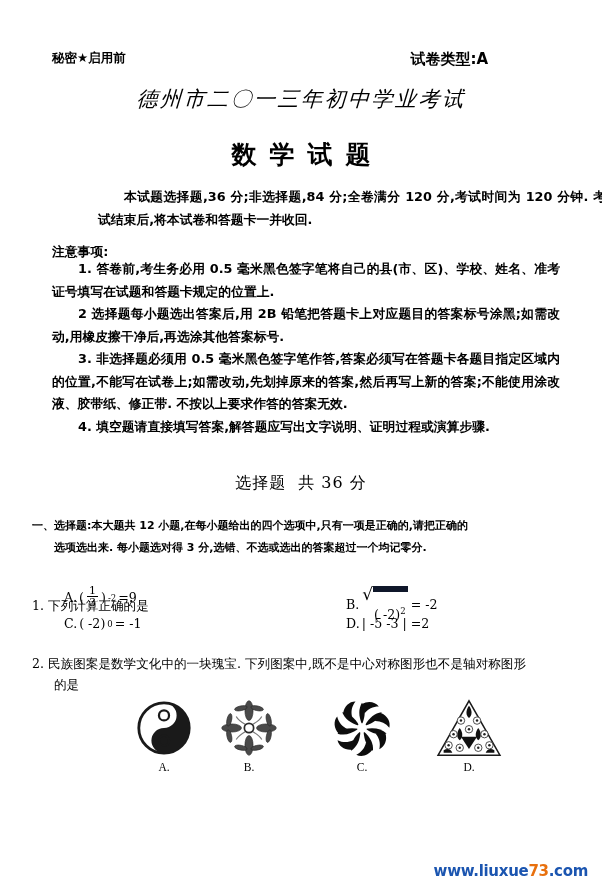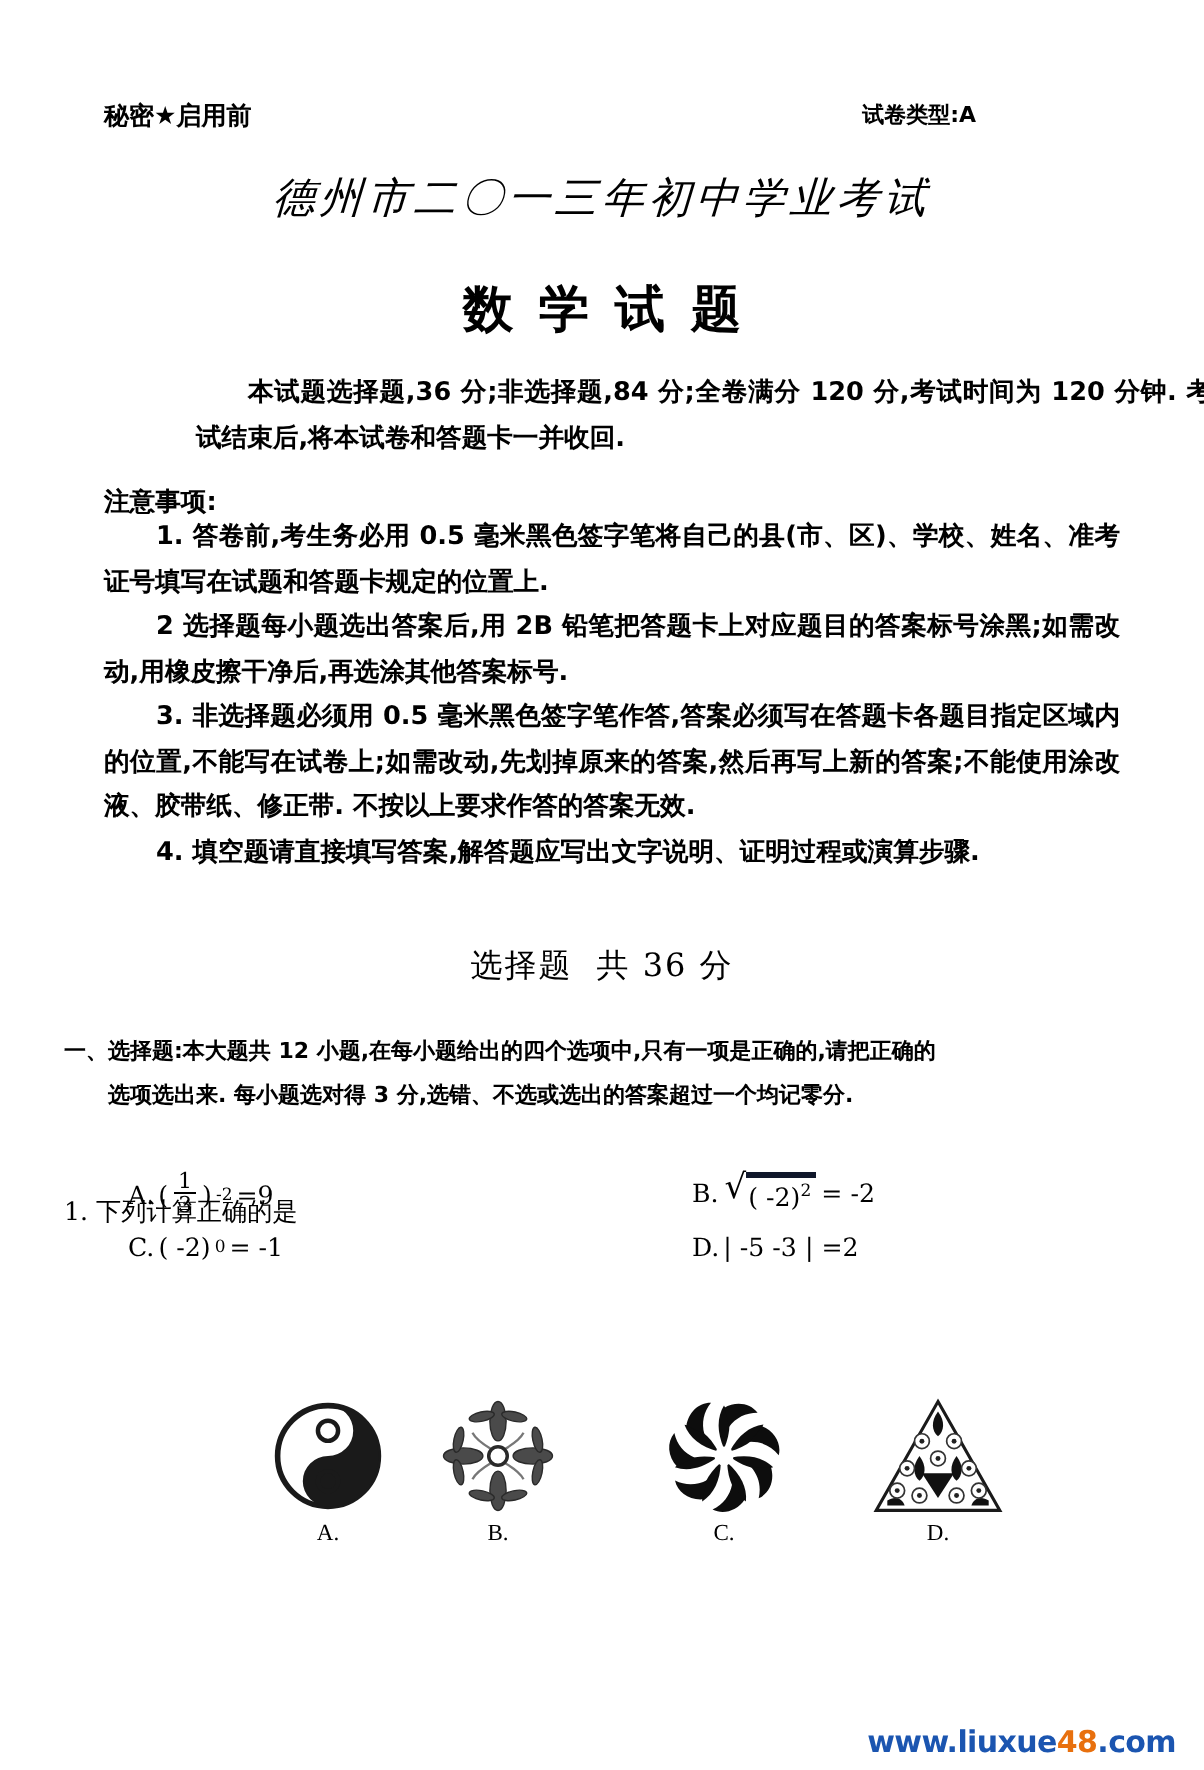--- a/index.html
+++ b/index.html
@@ -37,21 +37,21 @@
     left: 52px; top: 0;
     font-size: 12.5px;
     font-weight: bold;
     font-family: "DejaVu Sans", "Liberation Sans", sans-serif;
     letter-spacing: 0px;
     white-space: nowrap;
   }
   .paper-type {
     position: absolute;
     right: 28px; top: 0;
-    font-size: 11px;
+    font-size: 15px;
     font-weight: bold;
     font-family: "DejaVu Sans", "Liberation Sans", sans-serif;
     white-space: nowrap;
   }
 
   
   .exam-title {
     position: absolute;
     left: 0; top: 85px;
     width: 602px;
@@ -181,22 +181,22 @@
     position: relative;
     margin: 0 1px;
   }
   .radical .sign {
     font-size: 17px;
     line-height: 14px;
     position: relative;
     top: 1px;
   }
   .radical .rad-body {
-    border-top: 3px solid #0f172a;
-    padding: 0 2px 0 1px;
+    border-top: 6px solid #0f172a;
+    padding: 12px 2px 0 1px;
     line-height: 14px;
     position: relative;
     top: 0px;
   }
 
   
   .figures {
     position: absolute;
     left: 0; top: 697px;
     width: 602px;
@@ -337,20 +337,25 @@
         <span>= -1</span>
       </div>
 
       <div class="opt opt-b">
         <span>D.</span>
         <span>| -5 -3 | =2</span>
       </div>
     </div>
   </div>
 
+  <div class="question" id="q2">
+    <span>2.</span>
+    <span>民族图案是数学文化中的一块瑰宝. 下列图案中,既不是中心对称图形也不是轴对称图形</span>
+    <span class="cont">的是</span>
+  </div>
 
   <div class="figures">
 
     <div class="fig" id="fig-a">
       <div class="art">
         <svg width="58" height="56" viewBox="0 0 100 100">
           <circle cx="50" cy="50" r="45" fill="#ffffff" stroke="#1a1a1a" stroke-width="5"></circle>
           <path d="M50 5 A45 45 0 0 1 50 95 A22.5 22.5 0 0 1 50 50 A22.5 22.5 0 0 0 50 5 Z" fill="#1a1a1a"></path>
           <circle cx="50" cy="27.5" r="9" fill="#ffffff" stroke="#1a1a1a" stroke-width="4"></circle>
           <circle cx="50" cy="72.5" r="9" fill="#1a1a1a" stroke="#1a1a1a" stroke-width="4"></circle>
@@ -470,16 +475,16 @@
               <circle cx="88" cy="76" r="2"></circle>
           </g>
         </svg>
       </div>
       <div class="lab">D.</div>
     </div>
   </div>
 
 
   <div class="watermark">
-    <div class="wm-url"><span class="wm-blue">www.liuxue</span><span class="wm-orange">48</span><span class="wm-blue">.com</span></div>
+    <div class="wm-url"><span class="wm-blue">www.liuxue</span><span class="wm-orange">73</span><span class="wm-blue">.com</span></div>
   </div>
 
 </div>
 
 </body></html>

